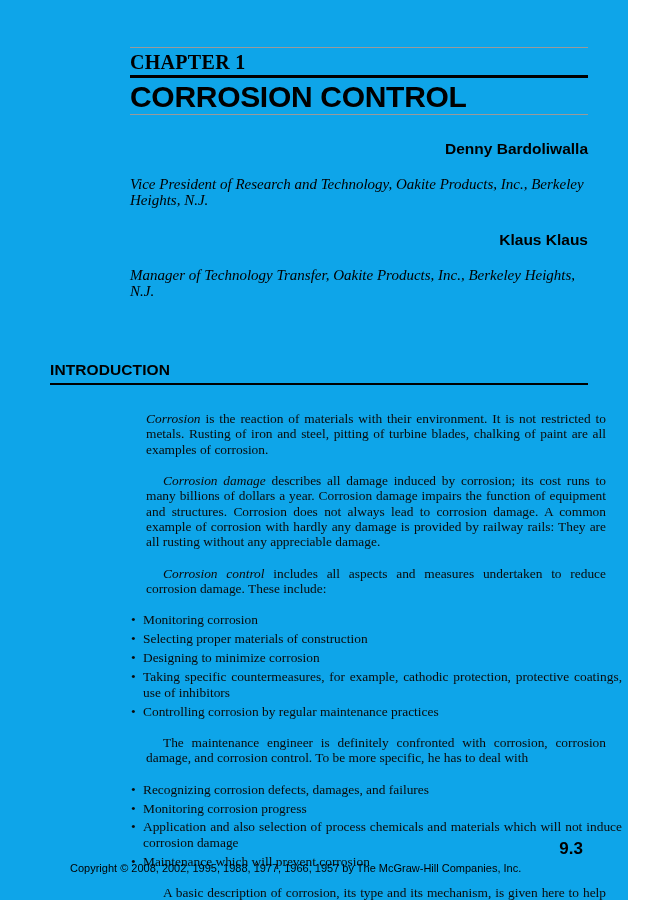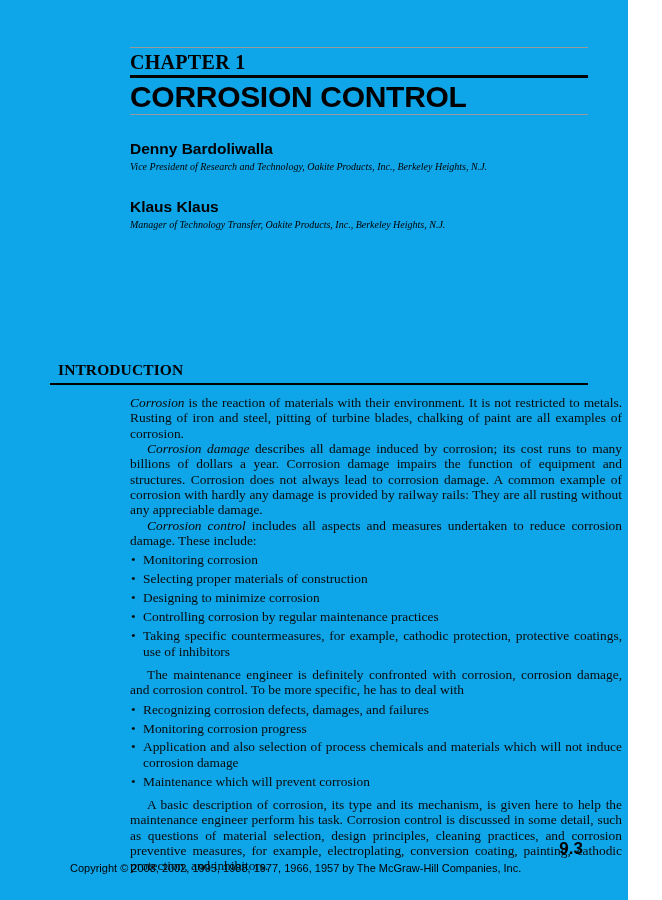--- a/index.html
+++ b/index.html
@@ -48,58 +48,59 @@
     right: 40px;
     top: 140px;
   }
   .author { margin-bottom: 23px; }
   .author-name {
     font-family: "Liberation Sans", sans-serif;
     font-weight: bold;
     font-size: 15.5px;
     line-height: 18px;
     color: #000;
+    text-align: right;
   }
   .author-affiliation {
     font-style: italic;
-    font-size: 10px;
+    font-size: 15px;
     line-height: 16px;
-    margin-top: 1px;
+    margin-top: 18px;
     color: #000;
   }
 
   
   .section-heading-block {
     position: absolute;
     left: 50px;
     right: 40px;
     top: 361px;
   }
   .section-heading {
-    margin: 0 0 4px 8px;
-    font-family: Liberation Serif, serif;
+    margin: 0 0 4px 0;
+    font-family: Liberation Sans, sans-serif;
     font-weight: bold;
     font-size: 15.5px;
     line-height: 18px;
     letter-spacing: 0.1px;
     color: #000;
   }
   .section-rule { height: 2px; background: #000; }
 
   
   .body-text {
     position: absolute;
     left: 130px;
     width: 492px;
     top: 395px;
     font-size: 13.4px;
     line-height: 15.35px;
     text-align: justify;
   }
-  .body-text p { margin: 0; }
+  .body-text p { margin: 16px; }
   .body-text p.indent { text-indent: 17px; }
   .bullet-list {
     list-style: none;
     margin: 4px 0 8px 0;
     padding: 0;
   }
   .bullet-list li {
     position: relative;
     padding-left: 13px;
     text-align: justify;
@@ -166,22 +167,22 @@
 
   <main class="body-text">
     <p><em>Corrosion</em><span> is the reaction of materials with their environment. It is not restricted to metals. Rusting of iron and steel, pitting of turbine blades, chalking of paint are all examples of corrosion.</span></p>
     <p class="indent"><em>Corrosion damage</em><span> describes all damage induced by corrosion; its cost runs to many billions of dollars a year. Corrosion damage impairs the function of equipment and structures. Corrosion does not always lead to corrosion damage. A common example of corrosion with hardly any damage is provided by railway rails: They are all rusting without any appreciable damage.</span></p>
     <p class="indent"><em>Corrosion control</em><span> includes all aspects and measures undertaken to reduce corrosion damage. These include:</span></p>
 
     <ul class="bullet-list">
       <li>Monitoring corrosion</li>
       <li>Selecting proper materials of construction</li>
       <li>Designing to minimize corrosion</li>
+      <li>Taking specific countermeasures, for example, cathodic protection, protective coatings, use of inhibitors</li>
       <li>Controlling corrosion by regular maintenance practices</li>
-      <li>Taking specific countermeasures, for example, cathodic protection, protective coatings, use of inhibitors</li>
     </ul>
 
     <p class="indent">The maintenance engineer is definitely confronted with corrosion, corrosion damage, and corrosion control. To be more specific, he has to deal with</p>
 
     <ul class="bullet-list">
       <li>Recognizing corrosion defects, damages, and failures</li>
       <li>Monitoring corrosion progress</li>
       <li>Application and also selection of process chemicals and materials which will not induce corrosion damage</li>
       <li>Maintenance which will prevent corrosion</li>
     </ul>

